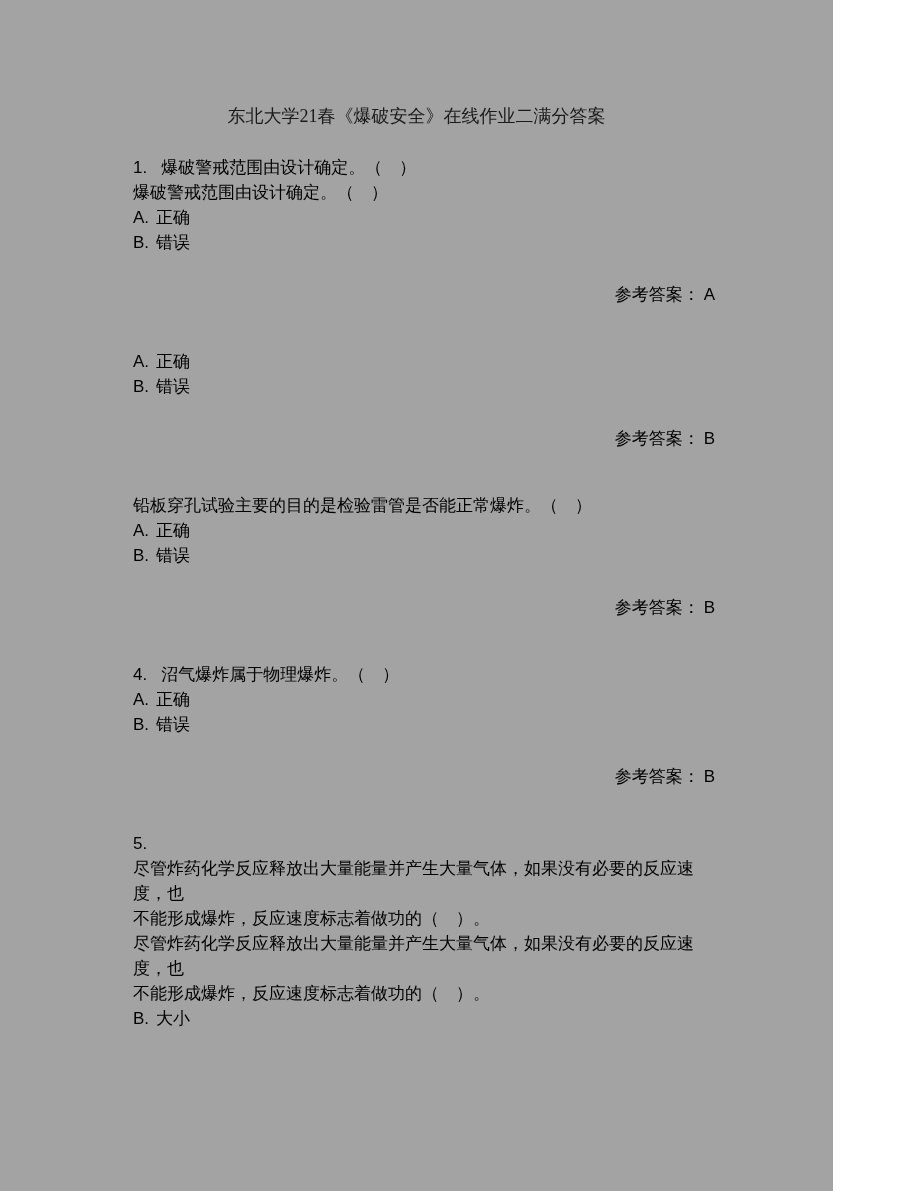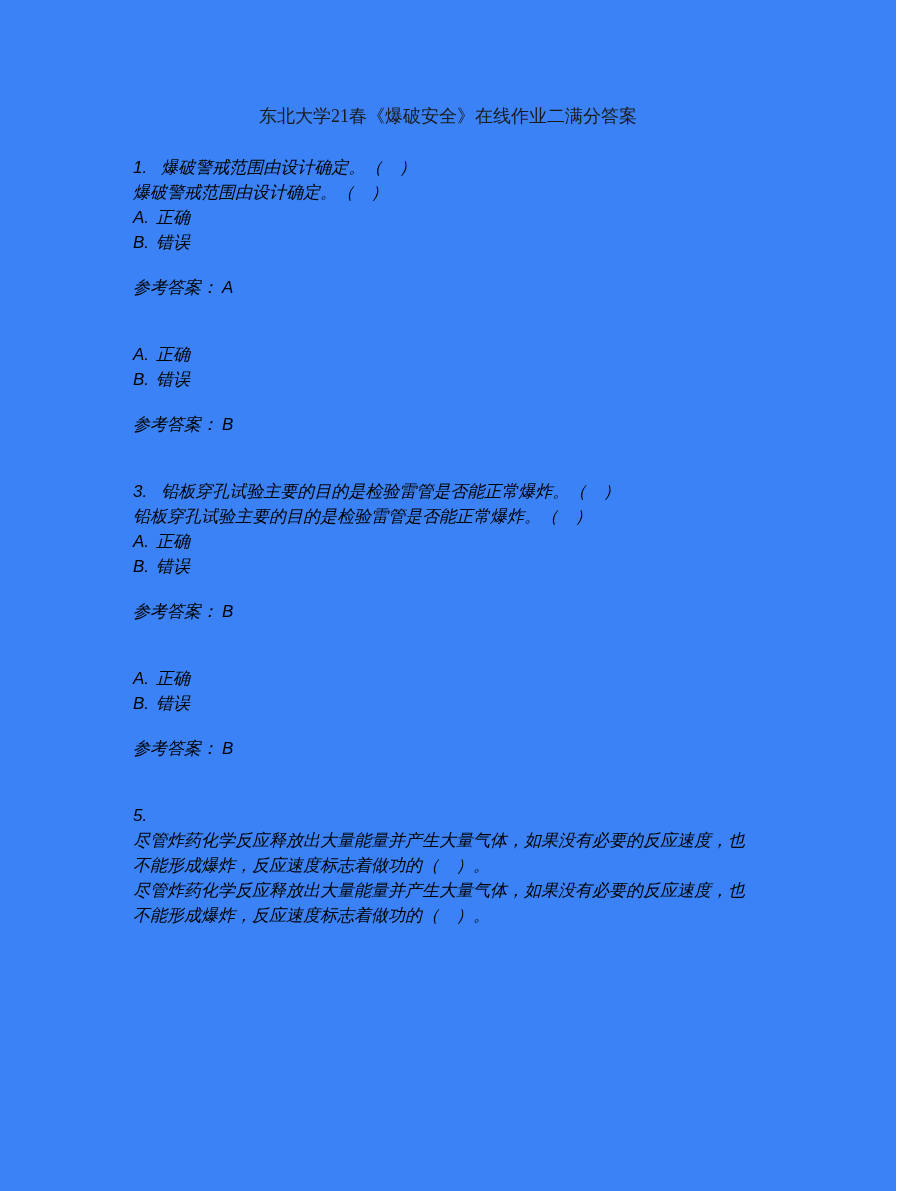--- a/index.html
+++ b/index.html
@@ -1,44 +1,44 @@
 <!DOCTYPE html>
 <html><head>
 <meta charset="utf-8">
 <style>
   html, body { margin: 0; padding: 0; background: #ffffff; }
   .page {
     position: relative;
-    width: 896px;
+    width: 833px;
     height: 1191px;
-    background: #3b82f6;
+    background: #a3a3a3;
     color: #000000;
     overflow: hidden;
     font-family: "Liberation Sans", sans-serif;
   }
   .doc-title {
     padding-top: 104px;
     text-align: center;
     font-family: "Liberation Serif", serif;
     font-size: 18px;
     line-height: 24px;
     color: #1a1a1a;
   }
   .content {
     padding-left: 133px;
     padding-right: 118px;
     font-size: 17px;
     line-height: 25px;
   }
-  .question { margin-top: 42px; font-style: italic; }
+  .question { margin-top: 42px; }
   .question.first { margin-top: 27px; }
   .line { min-height: 25px; }
   .qnum { display: inline-block; margin-right: 14px; }
   .opt-label { display: inline-block; margin-right: 7px; }
-  .answer-line { margin-top: 20px; }
+  .answer-line { margin-top: 27px; text-align: right; }
   .answer-label { margin-right: 4px; }
 </style>
 </head>
 <body>
 
 <div class="page">
 
   <div class="doc-title">东北大学21春《爆破安全》在线作业二满分答案</div>
 
   <div class="content">
@@ -65,49 +65,52 @@
       </div>
       <div class="line">
         <span class="opt-label">B.</span><span>错误</span>
       </div>
       <div class="line answer-line">
         <span class="answer-label">参考答案：</span><span>B</span>
       </div>
     </div>
 
     <div class="question">
-      <div class="line">
-        <span class="qnum">3.</span><span>铅板穿孔试验主要的目的是检验雷管是否能正常爆炸。（　）</span>
-      </div>
       <div class="line">铅板穿孔试验主要的目的是检验雷管是否能正常爆炸。（　）</div>
       <div class="line">
         <span class="opt-label">A.</span><span>正确</span>
       </div>
       <div class="line">
         <span class="opt-label">B.</span><span>错误</span>
       </div>
       <div class="line answer-line">
         <span class="answer-label">参考答案：</span><span>B</span>
       </div>
     </div>
 
     <div class="question">
+      <div class="line">
+        <span class="qnum">4.</span><span>沼气爆炸属于物理爆炸。（　）</span>
+      </div>
       <div class="line">
         <span class="opt-label">A.</span><span>正确</span>
       </div>
       <div class="line">
         <span class="opt-label">B.</span><span>错误</span>
       </div>
       <div class="line answer-line">
         <span class="answer-label">参考答案：</span><span>B</span>
       </div>
     </div>
 
     <div class="question">
       <div class="line">5.</div>
       <div class="line">尽管炸药化学反应释放出大量能量并产生大量气体，如果没有必要的反应速度，也</div>
       <div class="line">不能形成爆炸，反应速度标志着做功的（　）。</div>
       <div class="line">尽管炸药化学反应释放出大量能量并产生大量气体，如果没有必要的反应速度，也</div>
       <div class="line">不能形成爆炸，反应速度标志着做功的（　）。</div>
+      <div class="line">
+        <span class="opt-label">B.</span><span>大小</span>
+      </div>
     </div>
 
   </div>
 </div>
 
 </body></html>

